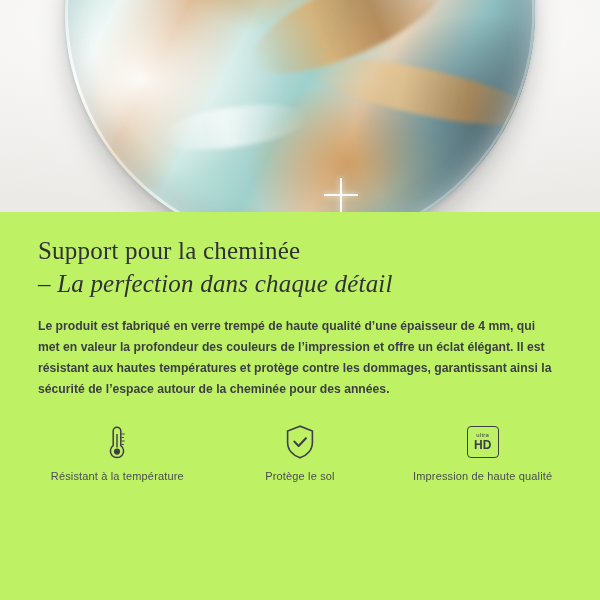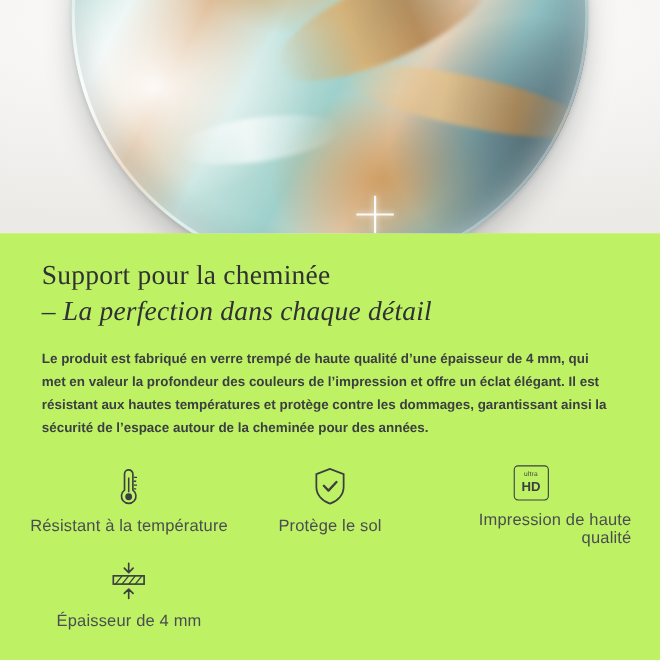--- a/index.html
+++ b/index.html
@@ -185,23 +185,23 @@
   }
   .feature-icon {
     height: 40px;
     display: flex;
     align-items: center;
     justify-content: center;
     color: #3b3f43;
   }
   .feature-label {
     margin-top: 8px;
-    font-size: 15px;
+    font-size: 11px;
     color: #4a4d51;
-    text-align: right;
+    text-align: left;
     letter-spacing: 0.15px;
   }
   .ultrahd-badge {
     width: 30px;
     height: 30px;
     border: 1.6px solid #3b3f43;
     border-radius: 4px;
     display: flex;
     flex-direction: column;
     align-items: center;
@@ -277,26 +277,15 @@
         <div class="ultrahd-badge">
           <span class="u1">ultra</span>
           <span class="u2">HD</span>
         </div>
       </div>
       <div class="feature-label">Impression de haute qualité</div>
     </div>
 
 
 
-    <div class="feature">
-      <div class="feature-icon">
-        <svg width="40" height="36" viewBox="0 0 40 36" fill="none" stroke="#3b3f43" stroke-width="1.5">
-          <path d="M20 2v7.5M16 6.5 20 10.5 24 6.5" stroke-linecap="round" stroke-linejoin="round"></path>
-          <rect x="6" y="13.5" width="28" height="7.5"></rect>
-          <path d="M8 21 14 13.5M14 21 20 13.5M20 21 26 13.5M26 21 32 13.5" stroke-width="1.2"></path>
-          <path d="M20 34v-7.5M16 29.5 20 25.5 24 29.5" stroke-linecap="round" stroke-linejoin="round"></path>
-        </svg>
-      </div>
-      <div class="feature-label">Épaisseur de 4 mm</div>
-    </div>
 
   </div>
 </div>
 
 </body></html>

